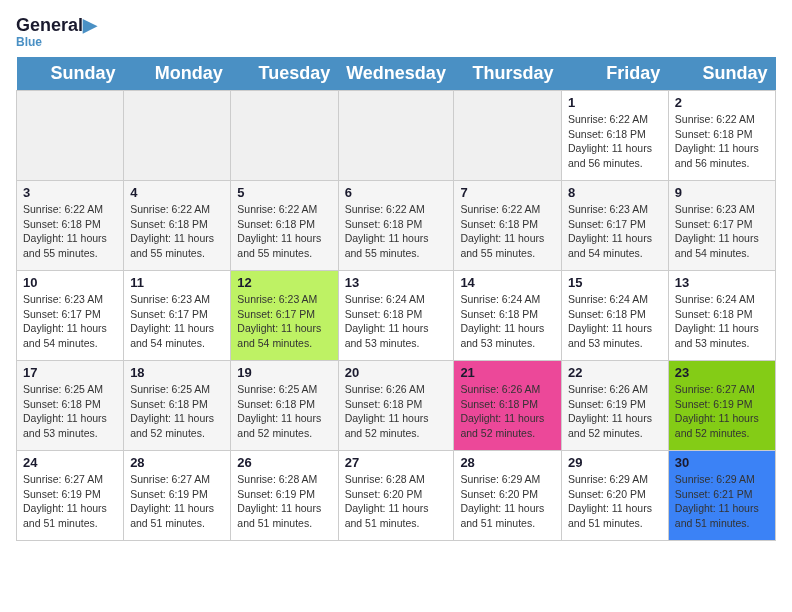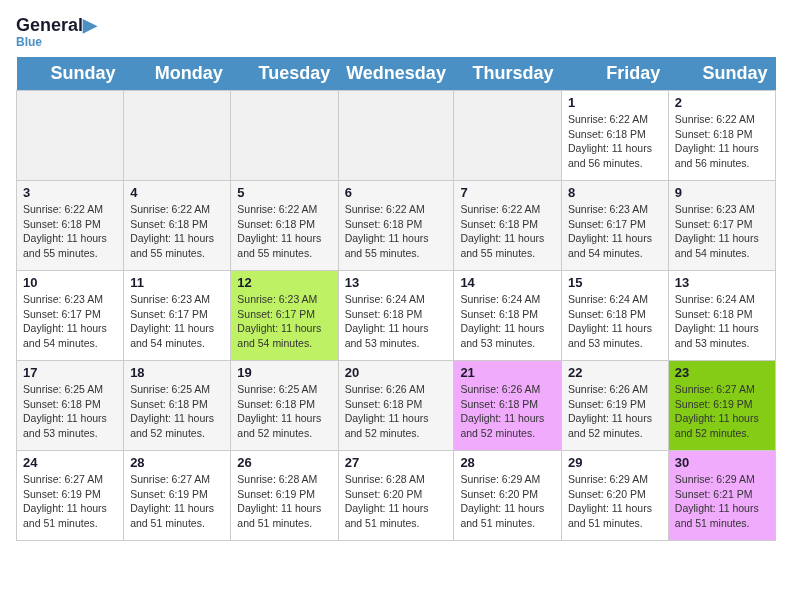--- a/index.html
+++ b/index.html
@@ -190,21 +190,21 @@
           <div class="day-info">Sunrise: 6:25 AM<br>Sunset: 6:18 PM<br>Daylight: 11 hours and 52 minutes.</div>
         </td>
         <td style="background: rgb(245, 245, 245); margin-top: 37px;">
           <span class="day-num">19</span>
           <div class="day-info">Sunrise: 6:25 AM<br>Sunset: 6:18 PM<br>Daylight: 11 hours and 52 minutes.</div>
         </td>
         <td style="background: rgb(245, 245, 245);">
           <span class="day-num">20</span>
           <div class="day-info">Sunrise: 6:26 AM<br>Sunset: 6:18 PM<br>Daylight: 11 hours and 52 minutes.</div>
         </td>
-        <td style="background: #f0abfc;">
+        <td style="background: #ec4899;">
           <span class="day-num">21</span>
           <div class="day-info">Sunrise: 6:26 AM<br>Sunset: 6:18 PM<br>Daylight: 11 hours and 52 minutes.</div>
         </td>
         <td style="background: rgb(245, 245, 245);">
           <span class="day-num">22</span>
           <div class="day-info">Sunrise: 6:26 AM<br>Sunset: 6:19 PM<br>Daylight: 11 hours and 52 minutes.</div>
         </td>
         <td style="background: #84cc16;">
           <span class="day-num">23</span>
           <div class="day-info">Sunrise: 6:27 AM<br>Sunset: 6:19 PM<br>Daylight: 11 hours and 52 minutes.</div>
@@ -228,19 +228,19 @@
           <div class="day-info">Sunrise: 6:28 AM<br>Sunset: 6:20 PM<br>Daylight: 11 hours and 51 minutes.</div>
         </td>
         <td style="background: rgb(255, 255, 255);">
           <span class="day-num">28</span>
           <div class="day-info">Sunrise: 6:29 AM<br>Sunset: 6:20 PM<br>Daylight: 11 hours and 51 minutes.</div>
         </td>
         <td style="background: rgb(255, 255, 255);">
           <span class="day-num">29</span>
           <div class="day-info">Sunrise: 6:29 AM<br>Sunset: 6:20 PM<br>Daylight: 11 hours and 51 minutes.</div>
         </td>
-        <td style="background: #f0abfc; margin-top: 8px;">
+        <td style="background: #3b82f6; margin-top: 8px;">
           <span class="day-num">30</span>
           <div class="day-info">Sunrise: 6:29 AM<br>Sunset: 6:21 PM<br>Daylight: 11 hours and 51 minutes.</div>
         </td>
       </tr>
     </tbody>
 </table>
 
 </body></html>

